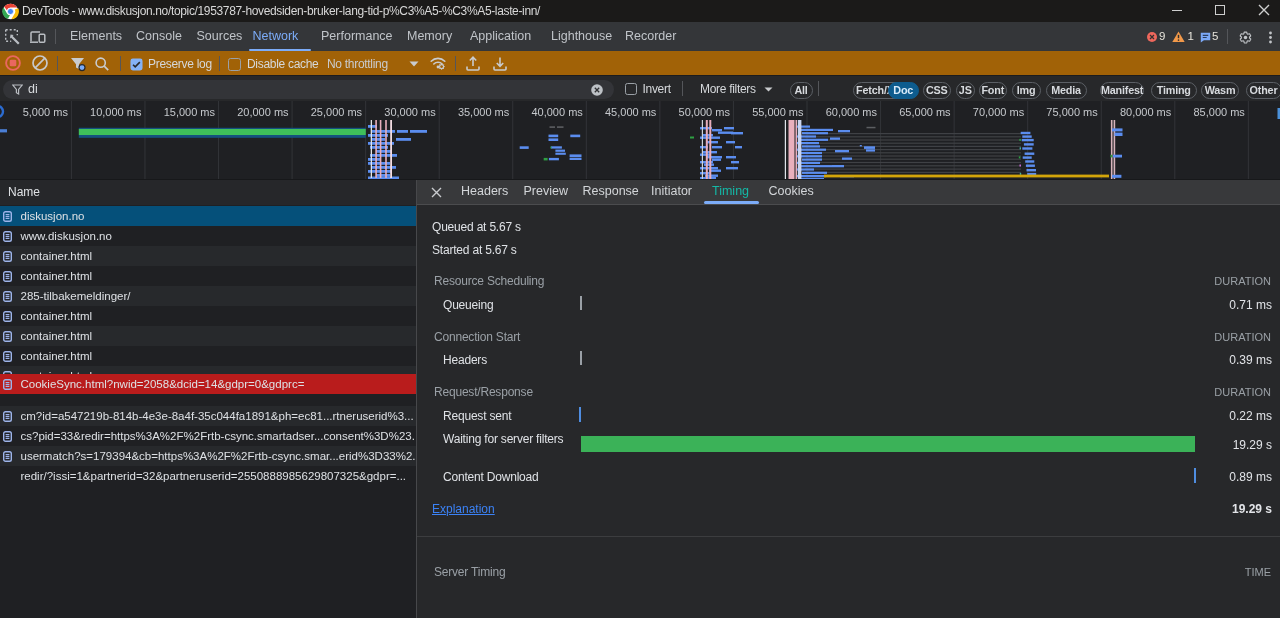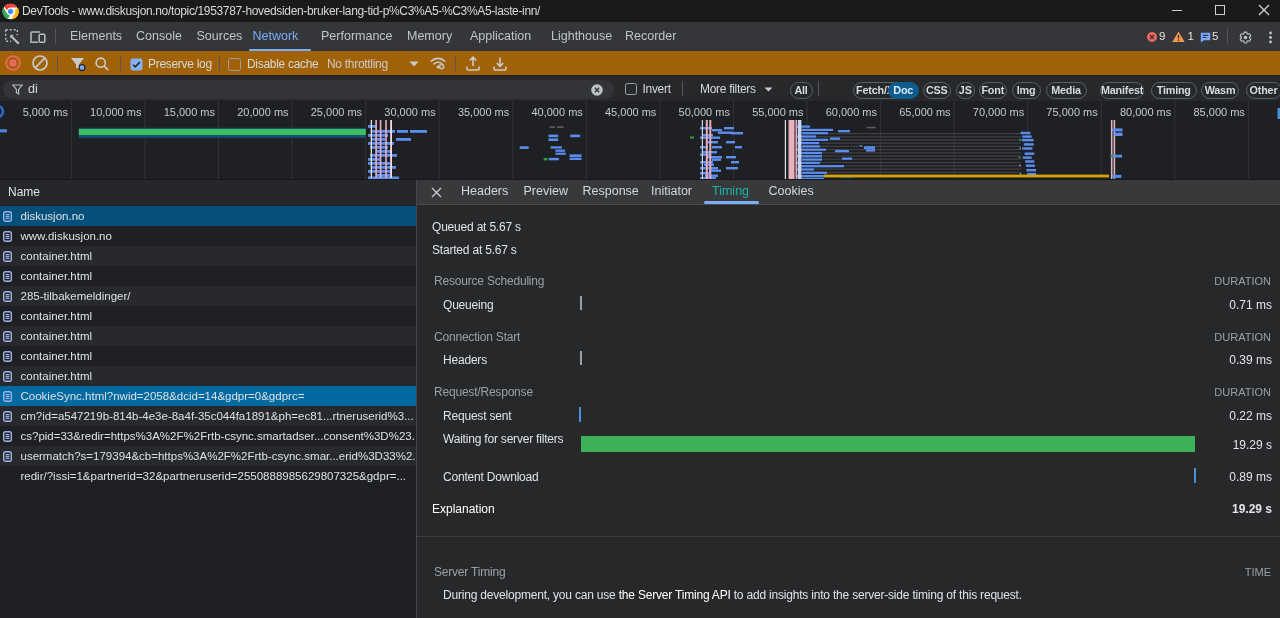--- a/index.html
+++ b/index.html
@@ -26,21 +26,21 @@
 .row .txt{position:absolute;left:20.5px;top:0}
 .ric{position:absolute;left:3px;top:4.5px;width:9px;height:11px}
 
 #det{position:absolute;left:417px;top:180px;width:863px;height:438px;background:#27282a}
 #dtabs{position:absolute;left:0;top:0;width:899px;height:25px;background:#38393b;border-bottom:1px solid #4b4c4e}
 .dtab{position:absolute;top:0;line-height:23px;font-size:12.5px;color:#d3d6d9}
 .dsec{position:absolute;font-size:12px;color:#9aa0a6;letter-spacing:-0.2px}
 .dlbl{position:absolute;font-size:12px;color:#dfe2e6;letter-spacing:-0.2px}
 .dval{position:absolute;right:8px;font-size:12px;color:#e2e4e8;text-align:right}
 .ddur{position:absolute;right:9px;font-size:11px;color:#9aa0a6;text-align:right}
-a.lnk{color:#ffffff;}
+a.lnk{color:#3b82f6;text-decoration:underline}
 </style></head>
 <body>
 
 <div id="titlebar">
   <svg class="abs" style="left:2px;top:2.5px" width="17" height="17" viewBox="0 0 24 24">
     <circle cx="12" cy="12" r="11" fill="#fff"></circle>
     <path d="M12 1a11 11 0 0 1 9.53 5.5H12a5.5 5.5 0 0 0-5.2 3.7L3.05 5.06A11 11 0 0 1 12 1z" fill="#ea4335"></path>
     <path d="M22.95 7.5a11 11 0 0 1-9.76 15.45l4.77-8.26a5.5 5.5 0 0 0 0-5.69z" fill="#fbbc05"></path>
     <path d="M2.05 6.06l4.77 8.26A5.5 5.5 0 0 0 11.2 17.4L8.4 22.4A11 11 0 0 1 2.05 6.06z" fill="#34a853"></path>
     <circle cx="12" cy="12" r="4.3" fill="#4285f4" stroke="#fff" stroke-width="1.1"></circle>
@@ -428,21 +428,21 @@
         </svg>
         <span class="txt">container.html</span>
       </div>
       <div class="row" style="top: 186px; background: rgb(39, 41, 44);">
         <svg class="ric" viewBox="0 0 9 11">
           <rect x="0.7" y="0.7" width="7.6" height="9.6" rx="1.8" fill="none" stroke="#9db4ea" stroke-width="1.4"></rect>
           <path d="M2.6 3.6h3.8M2.6 5.5h3.8M2.6 7.4h3.8" stroke="#9db4ea" stroke-width="1.1"></path>
         </svg>
         <span class="txt">container.html</span>
       </div>
-      <div class="row" style="top: 206px; background: #0369a1;">
+      <div class="row" style="top: 194px; background: #b91c1c;">
         <svg class="ric" viewBox="0 0 9 11">
           <rect x="0.7" y="0.7" width="7.6" height="9.6" rx="1.8" fill="none" stroke="#9db4ea" stroke-width="1.4"></rect>
           <path d="M2.6 3.6h3.8M2.6 5.5h3.8M2.6 7.4h3.8" stroke="#9db4ea" stroke-width="1.1"></path>
         </svg>
         <span class="txt">CookieSync.html?nwid=2058&amp;dcid=14&amp;gdpr=0&amp;gdprc=</span>
       </div>
       <div class="row" style="top: 226px; background: rgb(39, 41, 44);">
         <svg class="ric" viewBox="0 0 9 11">
           <rect x="0.7" y="0.7" width="7.6" height="9.6" rx="1.8" fill="none" stroke="#9db4ea" stroke-width="1.4"></rect>
           <path d="M2.6 3.6h3.8M2.6 5.5h3.8M2.6 7.4h3.8" stroke="#9db4ea" stroke-width="1.1"></path>
@@ -510,14 +510,13 @@
   <div class="abs" style="left:776.5px;top:288px;width:2px;height:15px;background:#4f8de0"></div>
   <div class="dval" style="top:290px">0.89 ms</div>
 
   <a class="lnk abs" style="left:15px;top:322px;font-size:12px">Explanation</a>
   <div class="dval" style="top:322px;font-weight:700">19.29 s</div>
 
   <div class="abs" style="left:0px;top:355.5px;width:863px;height:1px;background:#3c3d3f"></div>
 
   <div class="dsec" style="left:17px;top:385px">Server Timing</div>
   <div class="ddur" style="top:386px">TIME</div>
-  <div class="dlbl" style="left:26px;top:408px">During development, you can use <a class="lnk" style="position:static">the Server Timing API</a> to add insights into the server-side timing of this request.</div>
 </div>
 
 </body></html>

